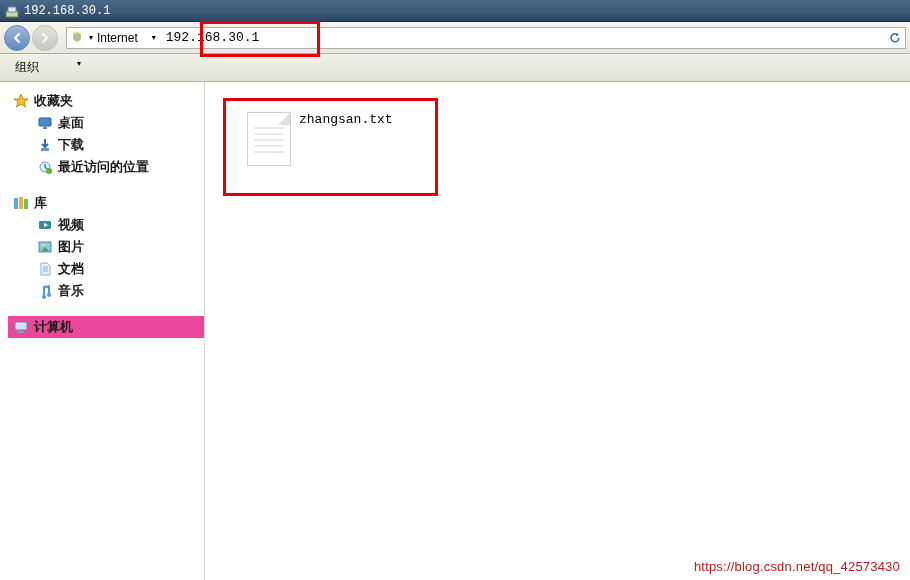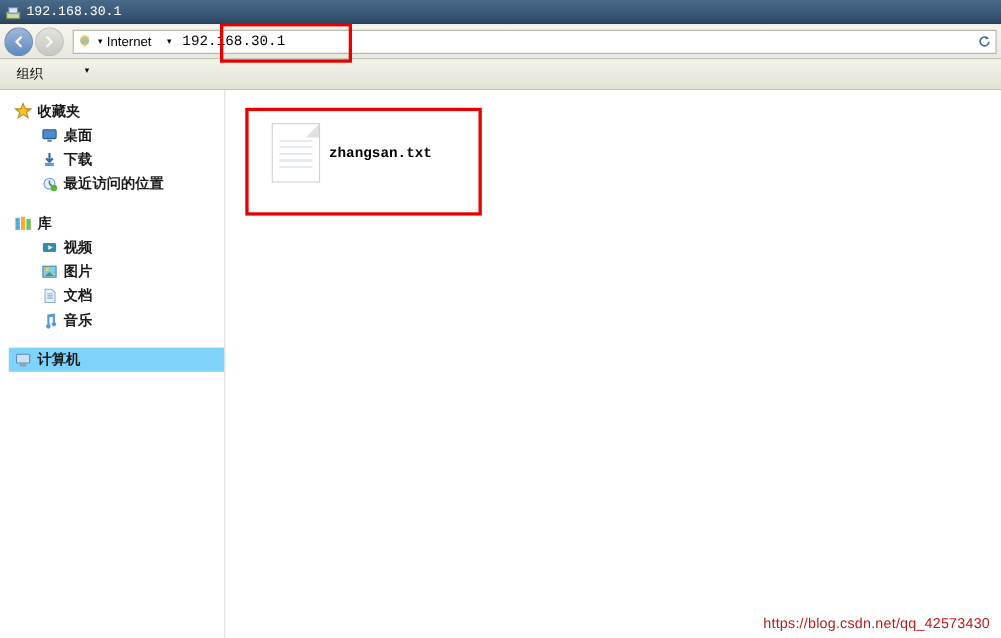--- a/index.html
+++ b/index.html
@@ -131,46 +131,44 @@
       height: 22px;
       padding-left: 4px;
       cursor: default;
       font-weight: bold;
     }
     .tree-item.child { padding-left: 28px; }
     .tree-item.selected {
       background: #e4e8f0;
     }
     .tree-item.computer.selected {
-      background: #7dd3fc;
+      background: #ec4899;
     }
     .tree-ico {
       width: 18px; height: 18px;
       margin-right: 4px;
       display: flex; align-items:center; justify-content:center;
     }
     .tree-label { font-size: 13px; color: #1a1a1a; }
 
     .content {
       flex: 1;
       background: #fff;
       position: relative;
       padding: 12px;
     }
 
     
     .file-item {
       display: flex;
-      align-items: center;
       gap: 8px;
       padding: 4px;
       width: 200px;
       margin-left: 26px;
       margin-top: 14px;
-      font-weight: bold;
     }
     .file-icon {
       width: 44px; height: 54px;
       background: #fff;
       border: 1px solid #d0d0d0;
       position: relative;
     }
     .file-icon::before {
       content: "";
       position: absolute;

